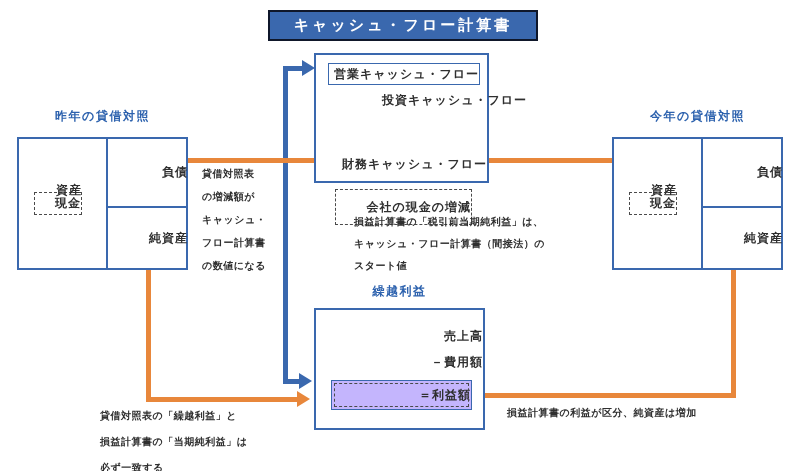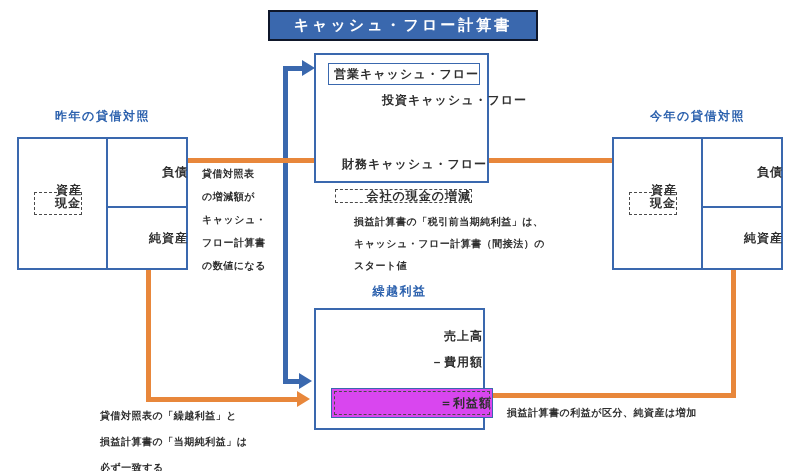--- a/index.html
+++ b/index.html
@@ -89,21 +89,21 @@
   <div class="panel abs" style="left:314px; top:53px; width:175px; height:130px;">
     <div class="solidbox lbl abs" style="left:12px; top:8px; width:152px; height:22px;">
       <span>営業キャッシュ・フロー</span>
     </div>
     <div class="lbl abs" style="left:0; top:34px; width:100%; height:22px;margin-left:40px;">
       <span>投資キャッシュ・フロー</span>
     </div>
     <div class="lbl abs" style="left:0; top:58px; width:100%; height:22px;margin-top:40px;">
       <span>財務キャッシュ・フロー</span>
     </div>
-    <div class="dashbox lbl abs" style="left:19px; top:94px; width:137px; height:14px;">
+    <div class="dashbox lbl abs" style="left:19px; top:94px; width:137px; height:36px;">
       <span>会社の現金の増減</span>
     </div>
   </div>
 
   <div class="btitle abs" style="left:17px; top:108px; width:171px;">昨年の貸借対照</div>
   <div class="panel abs" style="left:17px; top:137px; width:171px; height:133px;">
     <div class="divider abs" style="left:87px; top:0; width:2px; height:100%;"></div>
     <div class="divider abs" style="left:87px; top:67px; right:0; height:2px;"></div>
     <div class="dashbox lbl abs" style="left:15px; top:13px; width:48px; height:23px;">
       <span>現金</span>
@@ -122,21 +122,21 @@
     </div>
     <div class="lbl abs" style="left:15px; top:42px; width:48px; height:18px;">資産</div>
     <div class="lbl abs" style="left:89px; top:0; width:80px; height:67px;">負債</div>
     <div class="lbl abs" style="left:89px; top:69px; width:80px; height:60px;">純資産</div>
   </div>
 
   <div class="btitle abs" style="left:314px; top:283px; width:171px;">繰越利益</div>
   <div class="panel abs" style="left:314px; top:308px; width:171px; height:122px;">
     <div class="lbl abs" style="left:0; top:16px; width:100%; height:20px;">売上高</div>
     <div class="lbl abs" style="left:0; top:42px; width:100%; height:20px;">－費用額</div>
-    <div class="solidbox abs" style="left:15px; top:70px; width:162px; height:30px; background:#d946ef;margin-top:8px;">
+    <div class="solidbox abs" style="left:15px; top:70px; width:141px; height:30px; background:#c4b5fd;">
       <div class="inner-dash"></div>
       <div class="lbl" style="width:100%; height:100%;">＝利益額</div>
     </div>
   </div>
 
   <div class="note abs" style="left:202px; top:162px; width:100px; line-height:23px;">貸借対照表
 の増減額が
 キャッシュ・
 フロー計算書
 の数値になる</div>

